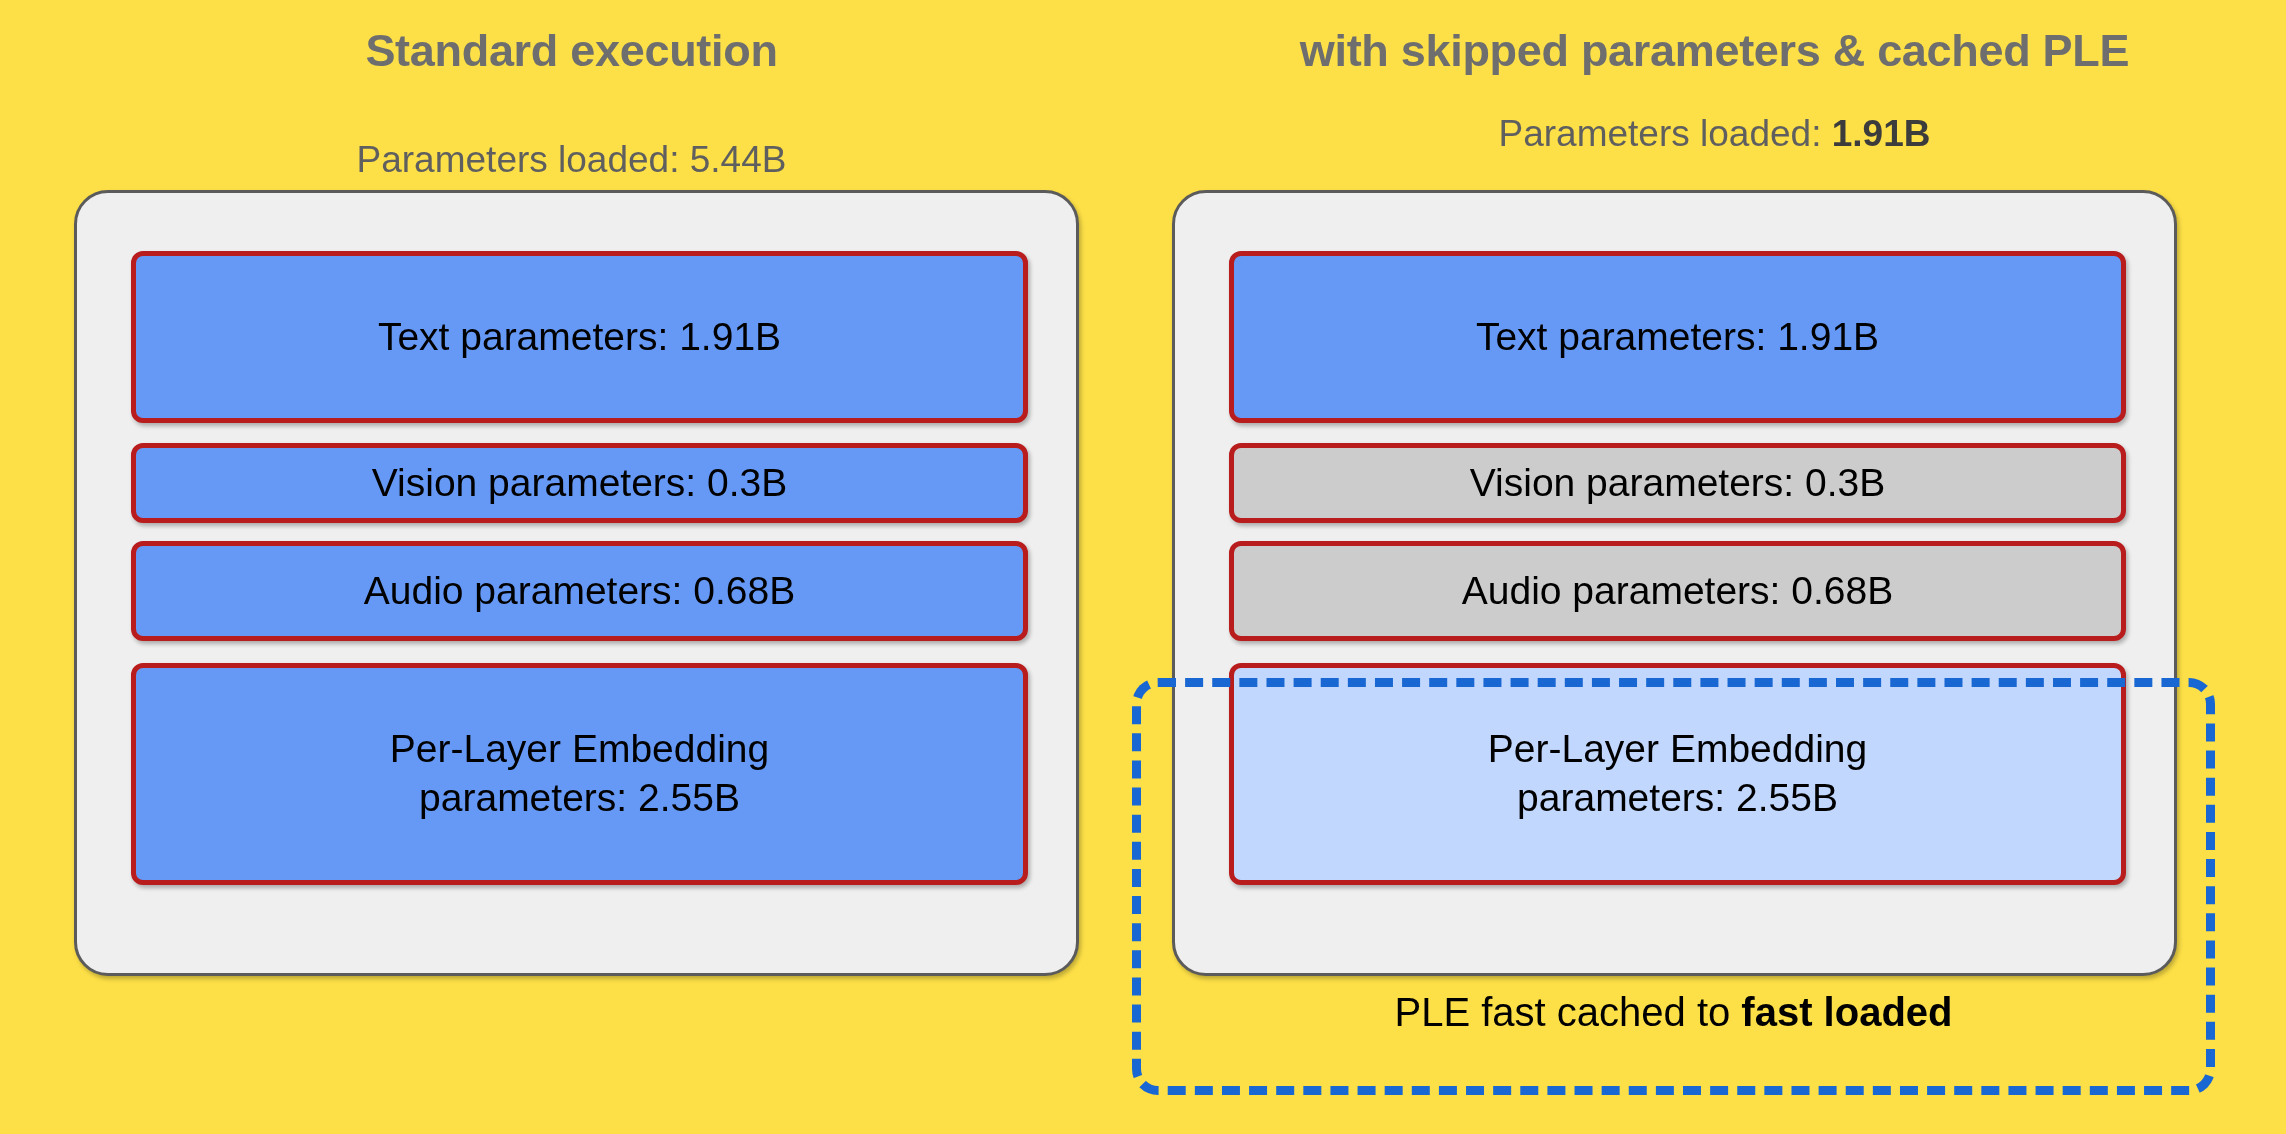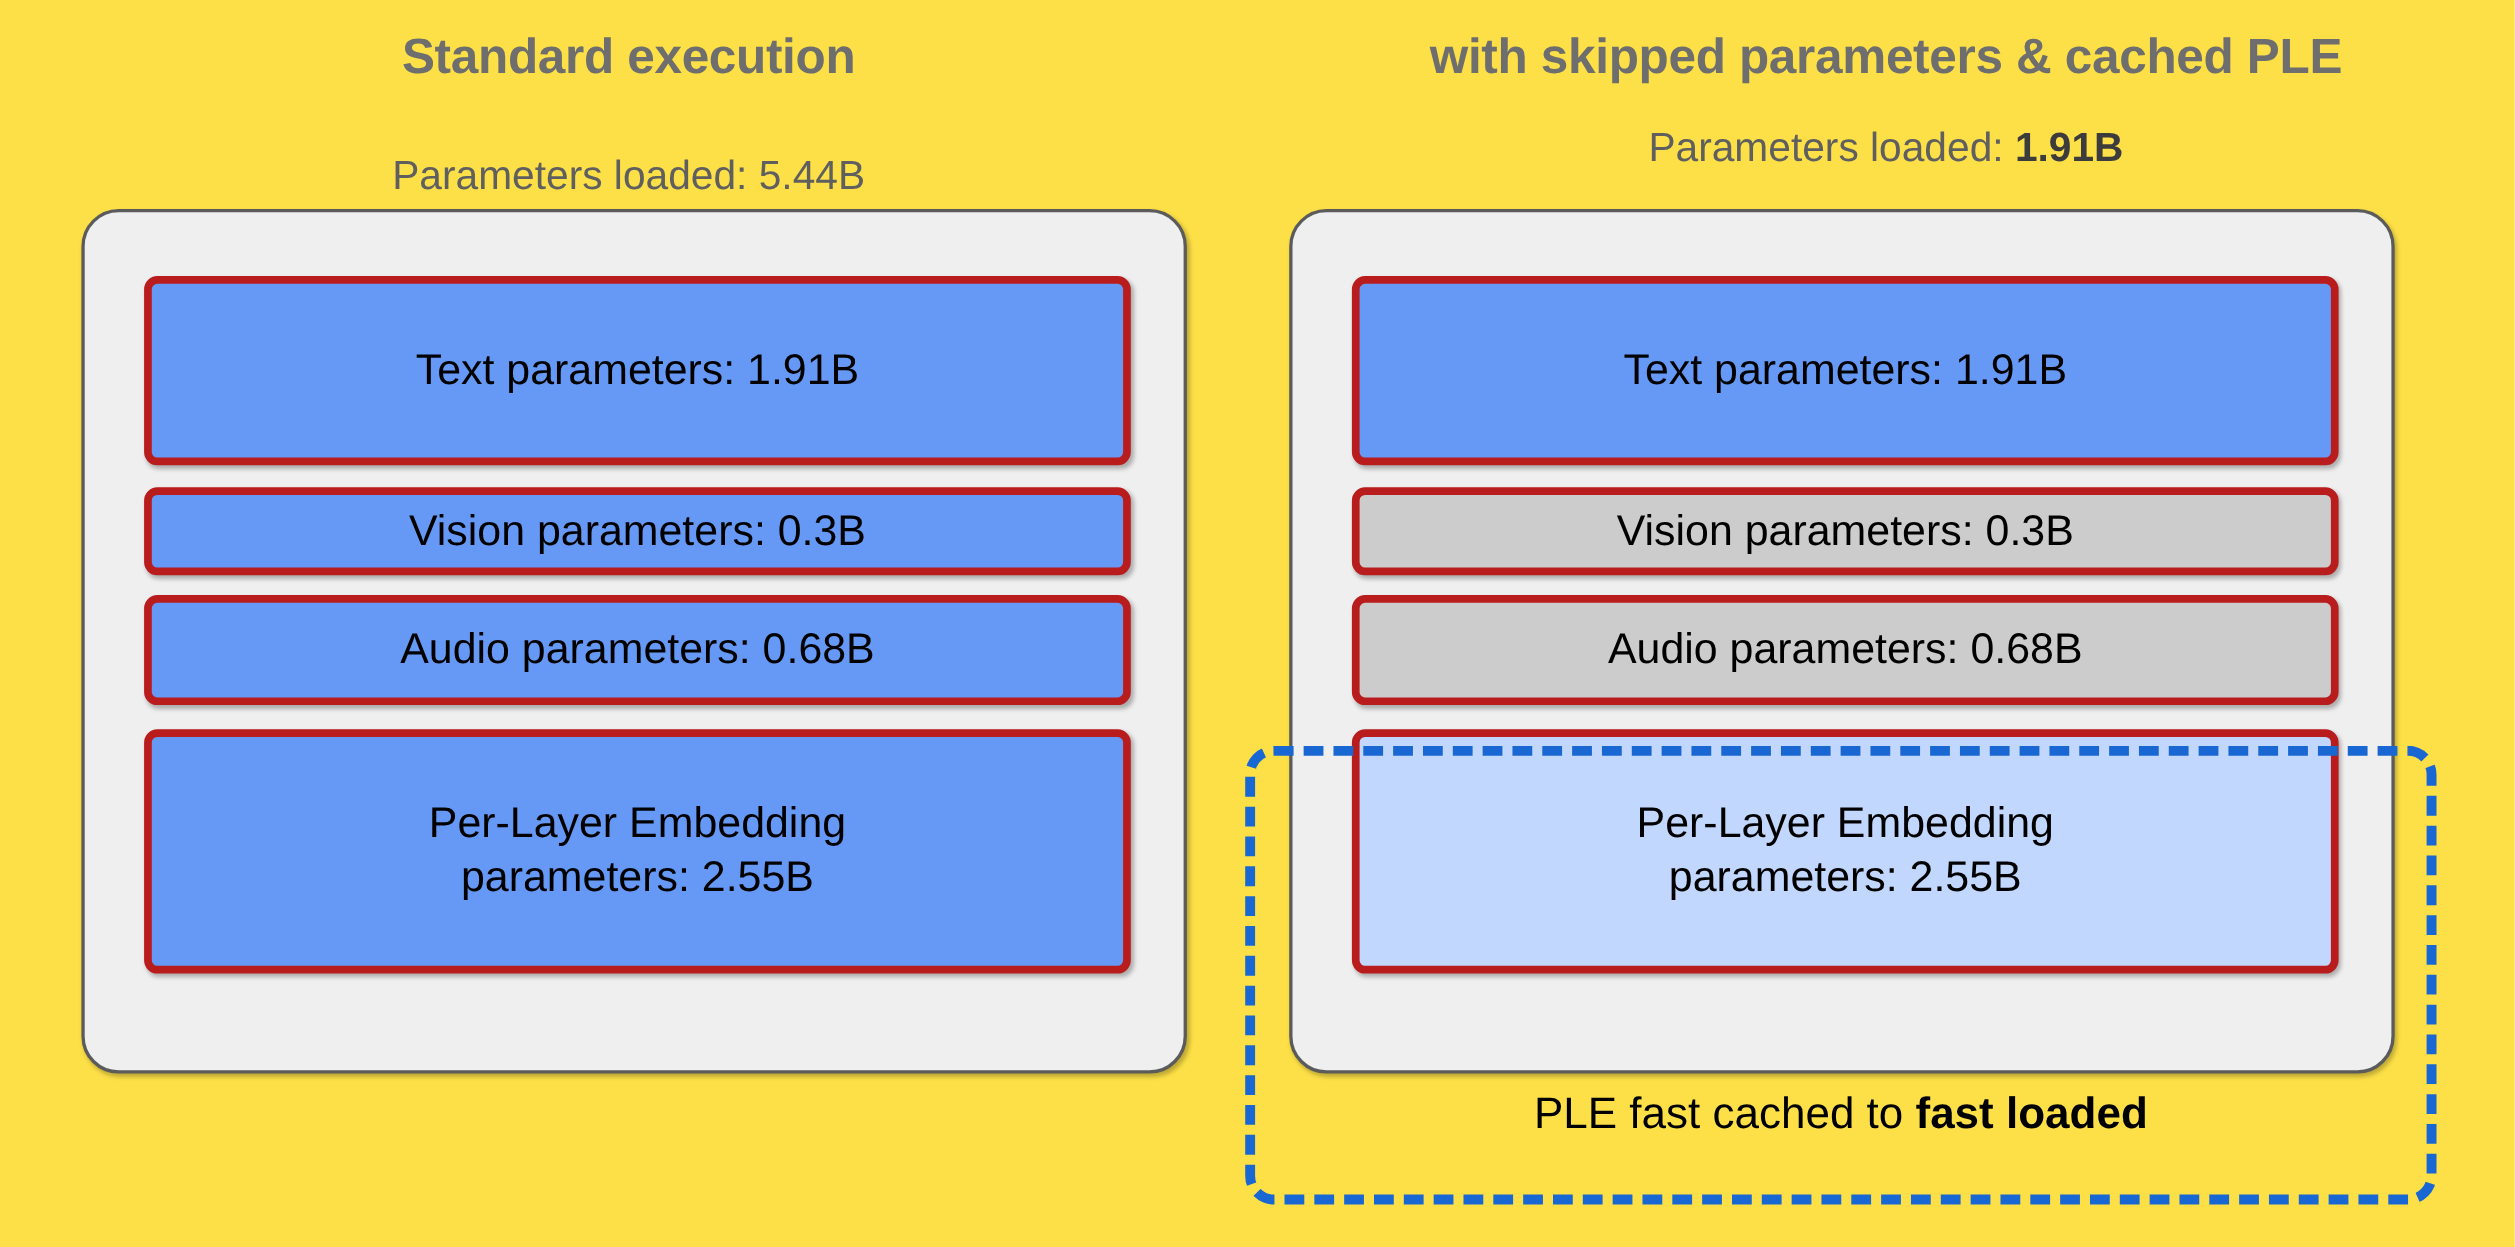--- a/index.html
+++ b/index.html
@@ -80,21 +80,21 @@
     left: 1172px;
     top: 190px;
     width: 1005px;
     height: 786px;
   }
 
   
   .block {
     position: absolute;
     box-sizing: border-box;
-    border: 7px solid #b91c1c;
+    border: 5px solid #b91c1c;
     border-radius: 12px;
     display: flex;
     align-items: center;
     justify-content: center;
     text-align: center;
     font-size: 39px;
     line-height: 1.25;
     color: #000000;
     box-shadow: 2px 3px 4px rgba(0,0,0,0.28);
     left: 54px;

